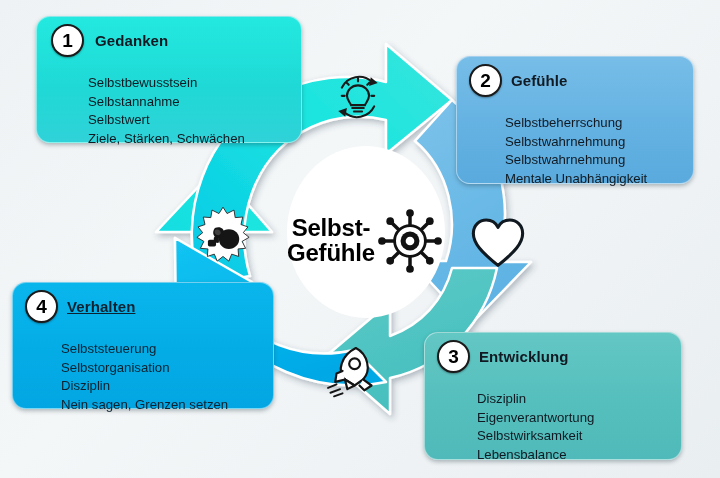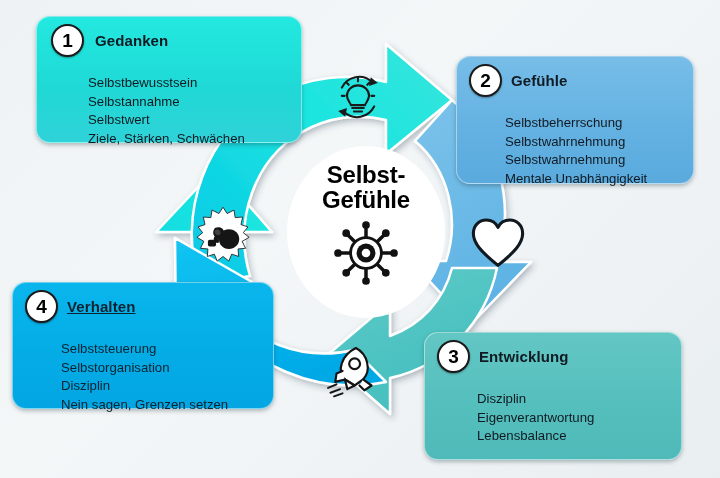--- a/index.html
+++ b/index.html
@@ -108,21 +108,21 @@
   #box4 .box-list li { color: #0d2230; }
 
   
   #hub {
     position: absolute;
     left: 287px; top: 146px;
     width: 158px; height: 172px;
     border-radius: 50%;
     background: #ffffff;
     display: flex;
-    flex-direction: column;
+    flex-direction: row;
     align-items: center;
     justify-content: flex-start;
     padding-top: 16px;
     box-sizing: border-box;
   }
   #hub .hub-text {
     font-weight: bold;
     font-size: 24px;
     line-height: 25px;
     color: #000;
@@ -347,20 +347,21 @@
   </div>
 
   <div class="box" id="box3">
     <div class="box-head">
       <div class="badge">3</div>
       <div class="box-title">Entwicklung</div>
     </div>
     <ul class="box-list">
       <li>Disziplin</li>
       <li>Eigenverantwortung</li>
+      <li>Selbstwirksamkeit</li>
       <li>Lebensbalance</li>
     </ul>
   </div>
 
   <div class="box" id="box4">
     <div class="box-head">
       <div class="badge">4</div>
       <div class="box-title">Verhalten</div>
     </div>
     <ul class="box-list">

